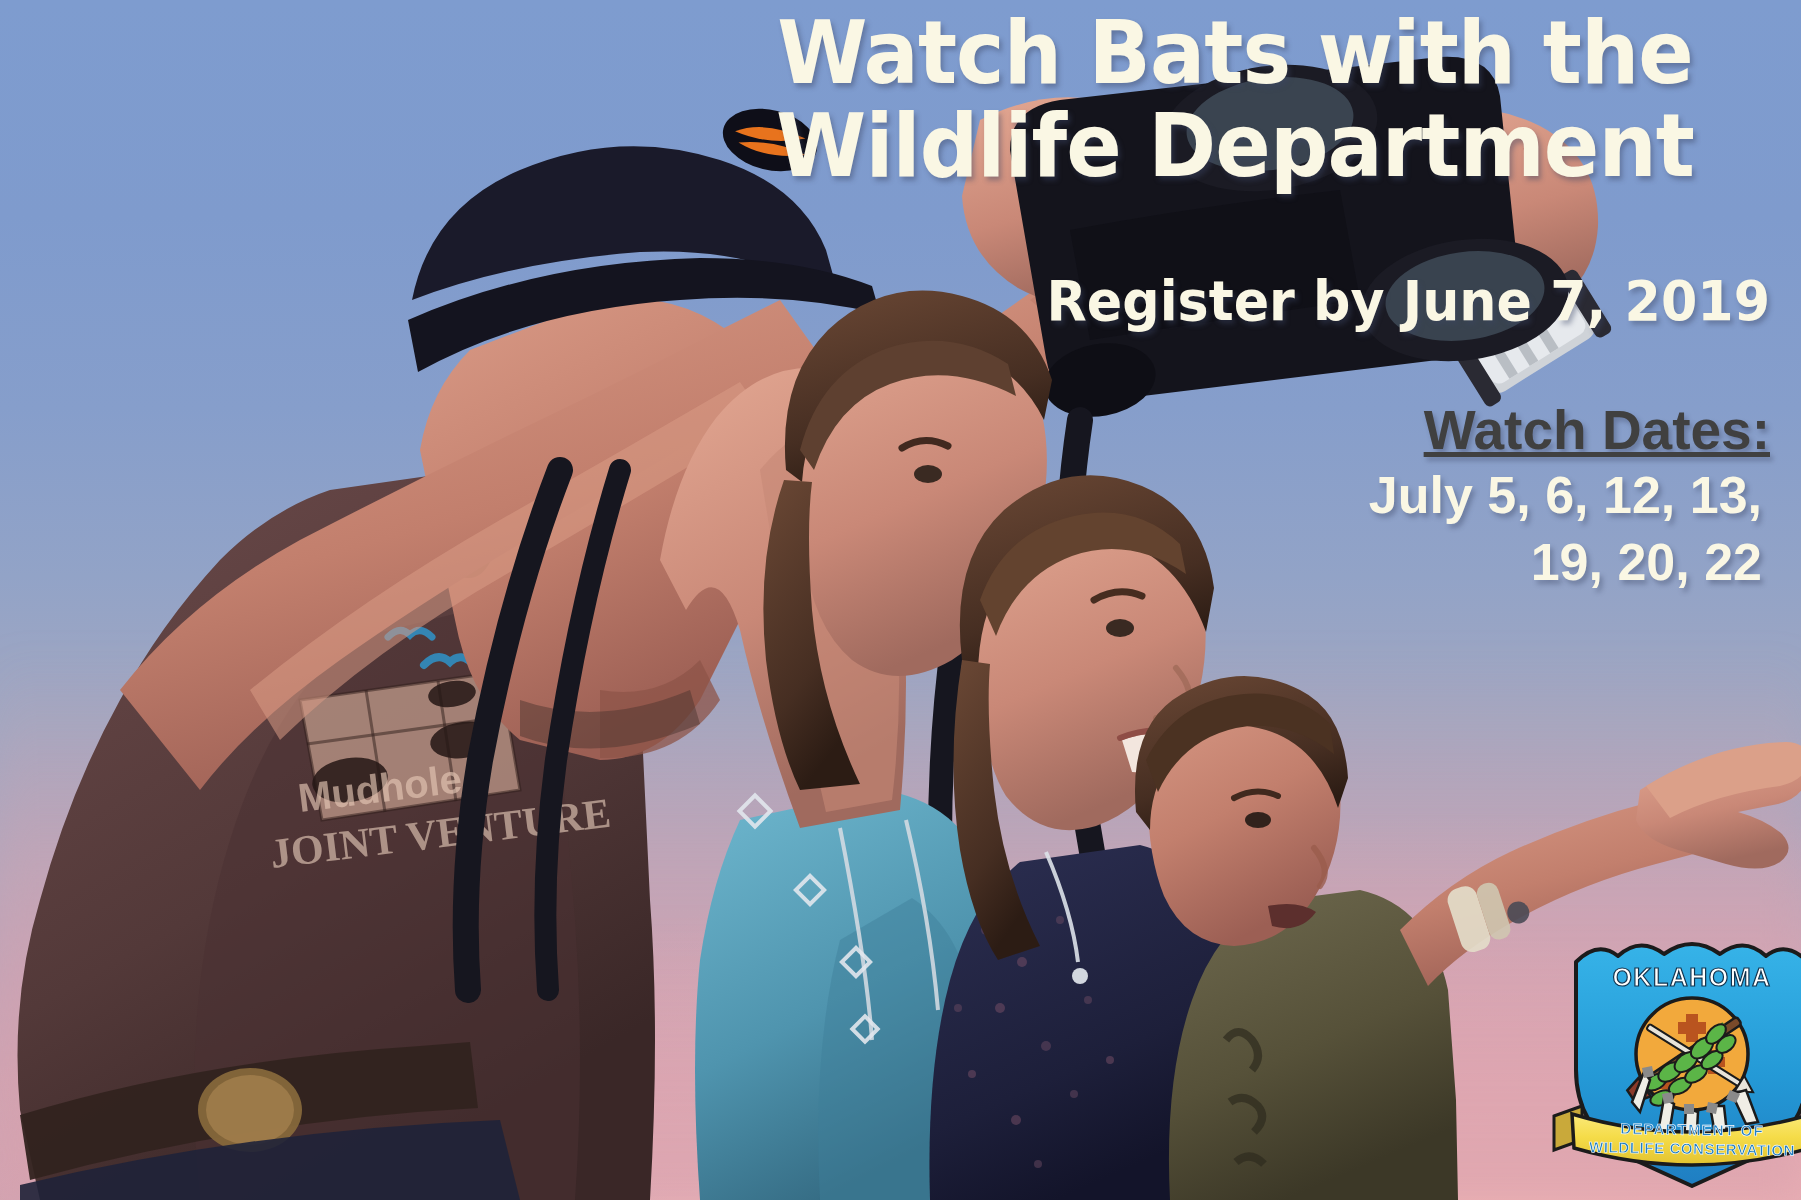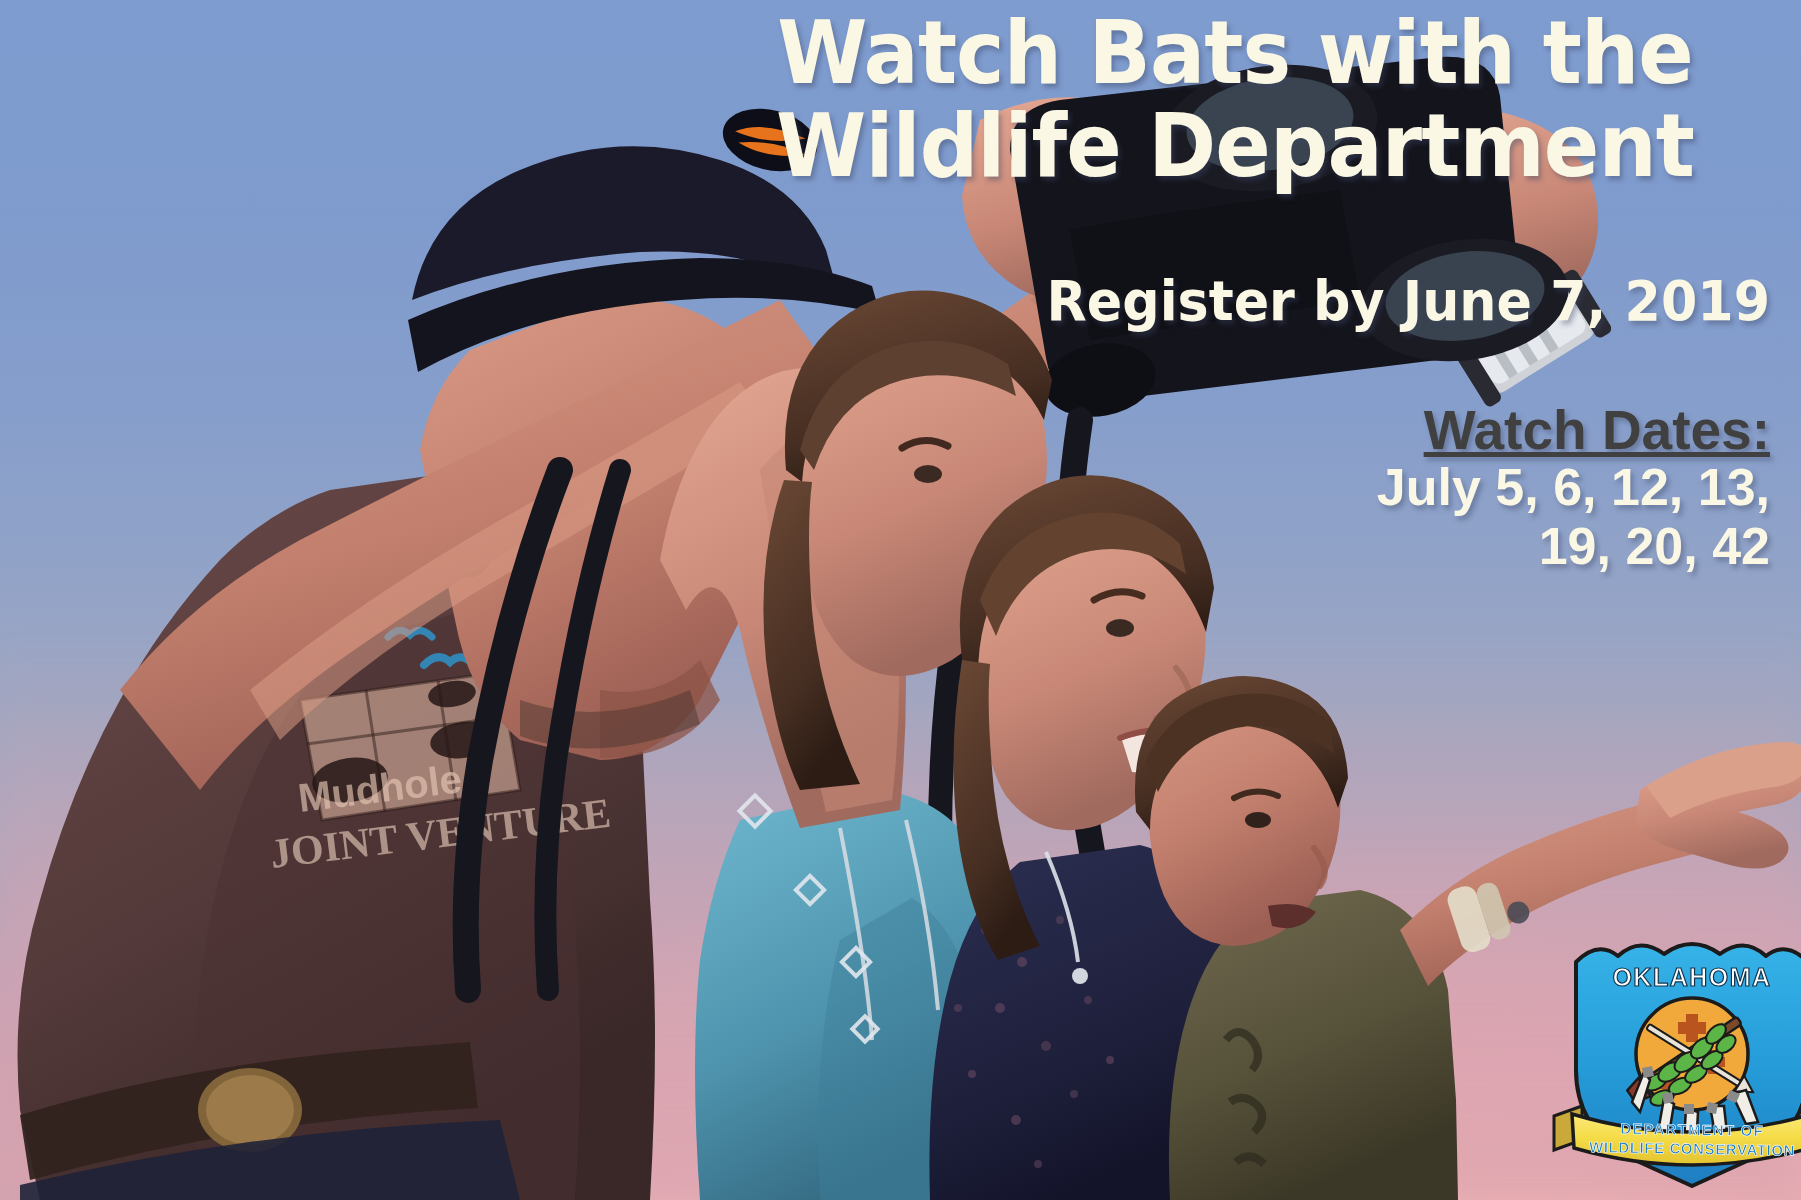--- a/index.html
+++ b/index.html
@@ -95,21 +95,21 @@
     margin: 0;
     text-decoration: underline;
   }
   .dates-line {
     color: #faf7e4;
     font-family: "Liberation Sans", sans-serif;
     font-weight: bold;
     font-size: 52px;
     line-height: 1.14;
     text-shadow: 3px 4px 5px rgba(60,70,100,0.40);
-    margin: 0;
+    margin: 8px;
   }
 
   
   .logo {
     position: absolute;
     left: 1552px;
     top: 930px;
     width: 280px;
     height: 260px;
   }
@@ -384,21 +384,21 @@
     <h1 class="headline">
       <span>Watch Bats with the</span><br>
       <span>Wildlife Department</span>
     </h1>
 
     <p class="subline">Register by June 7, 2019</p>
 
     <div class="dates-block">
       <p class="dates-title">Watch Dates:</p>
       <p class="dates-line">July 5, 6, 12, 13,</p>
-      <p class="dates-line">19, 20, 42</p>
+      <p class="dates-line">19, 20, 22</p>
     </div>
   </div>
 
   <div class="logo">
     <svg viewBox="0 0 280 260" aria-hidden="true">
       <defs>
         <linearGradient id="shieldG" x1="0" y1="0" x2="0" y2="1">
           <stop offset="0%" stop-color="#36b3e8"></stop>
           <stop offset="55%" stop-color="#2499d6"></stop>
           <stop offset="100%" stop-color="#1f7ec2"></stop>

